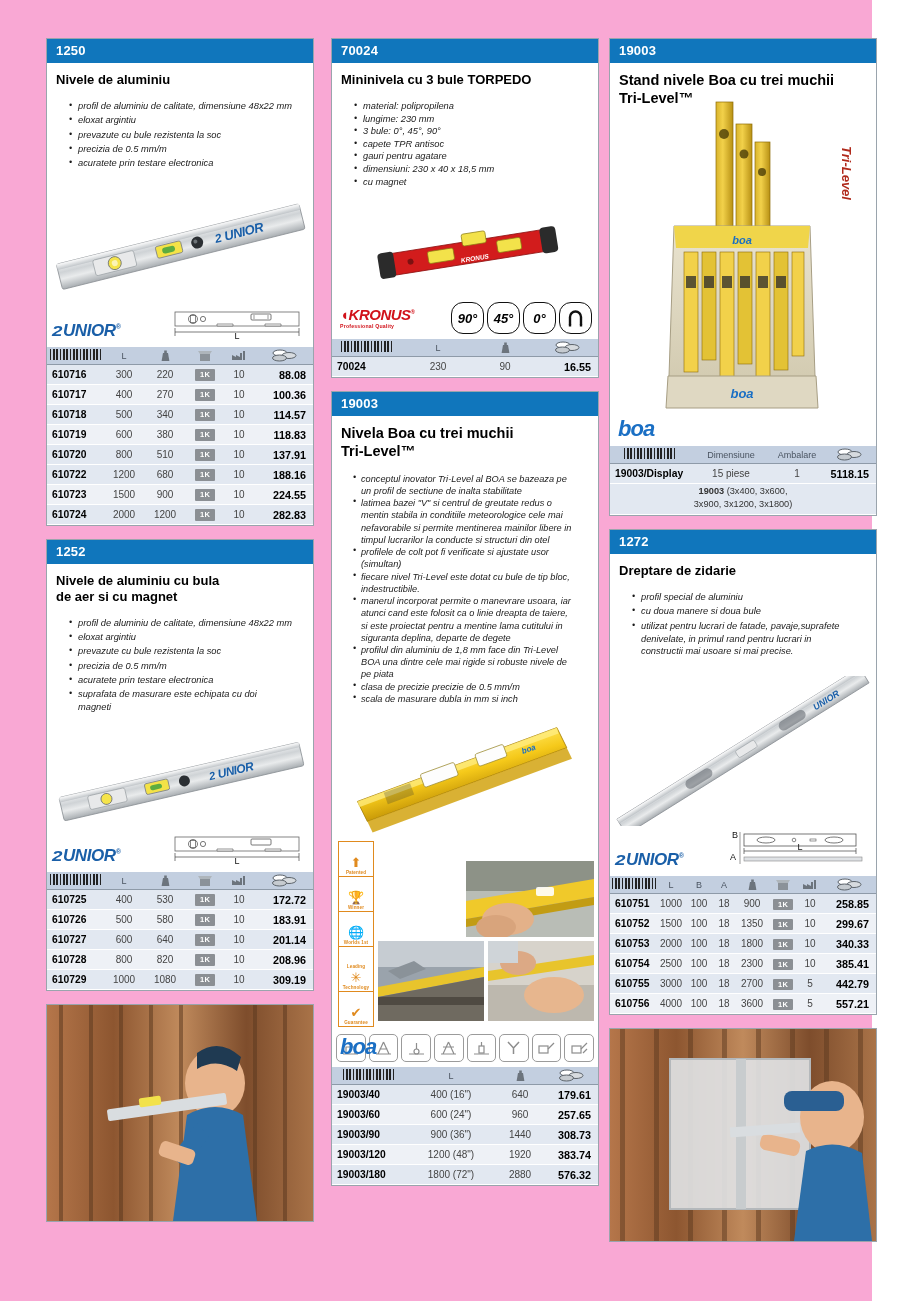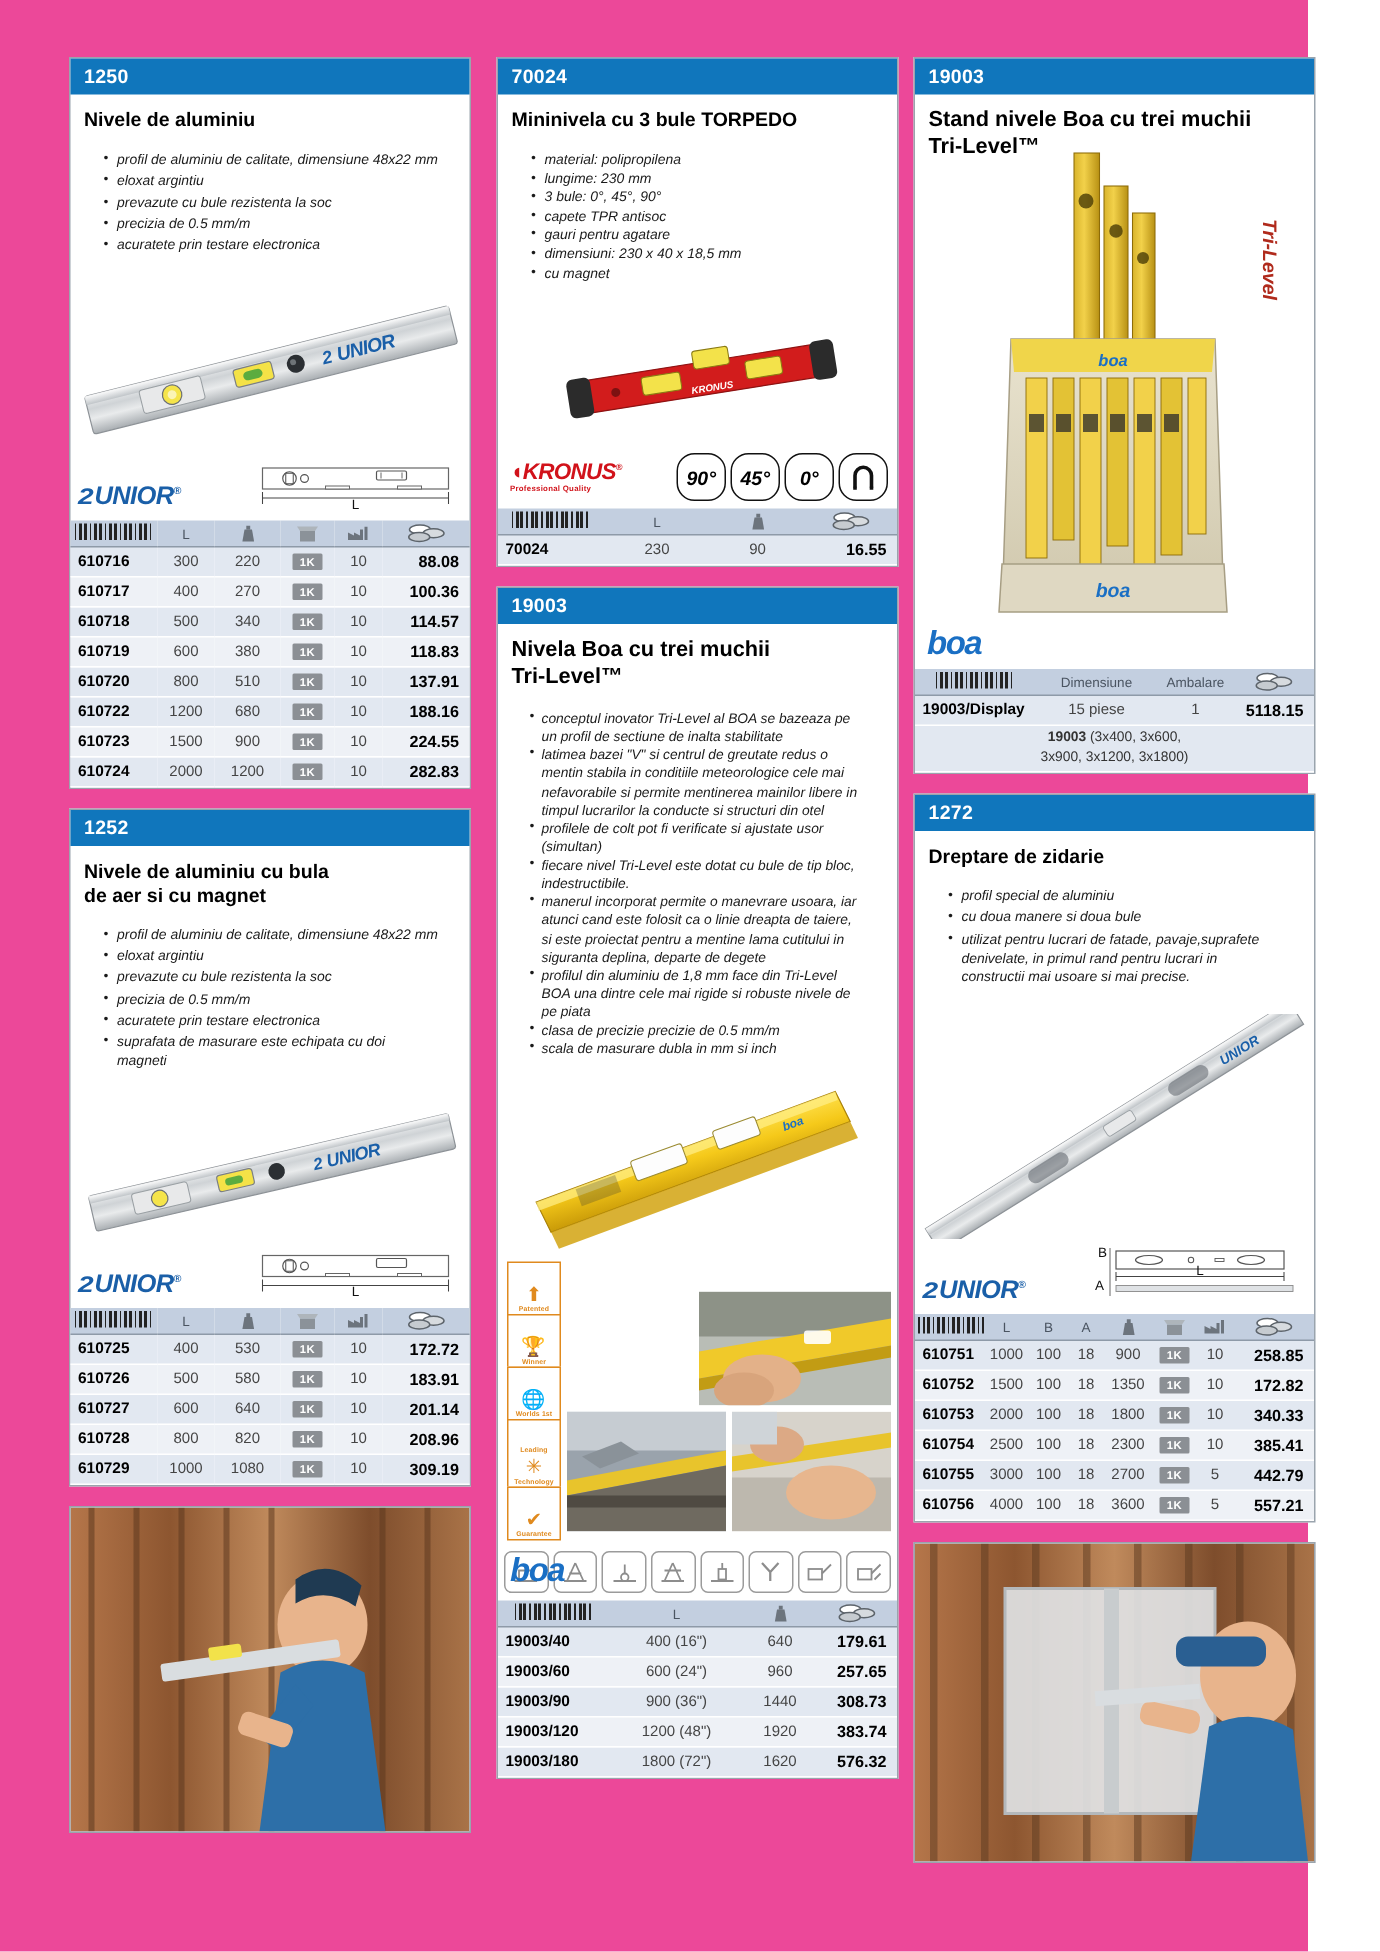--- a/index.html
+++ b/index.html
@@ -3,21 +3,21 @@
 <meta charset="utf-8">
 <style>
   html,body{margin:0;padding:0;background:#ffffff;}
   body{
     width:920px;height:1301px;
     font-family:"Liberation Sans", sans-serif;
     color:#000;
     position:relative;
     overflow:hidden;
   }
-  .page{position:relative;width:872px;height:1301px;background:#ec4899;text-decoration:underline;}
+  .page{position:relative;width:872px;height:1301px;background:#f9a8d4;text-decoration:underline;}
 
   
   .col{position:absolute;top:38px;width:268px;}
   .col-left{left:46px;}
   .col-mid{left:331px;}
   .col-right{left:609px;}
 
   
   .card{border:1px solid #9aa4ad;background:#fff;margin-bottom:13px;box-sizing:border-box;}
   .card-head{
@@ -722,21 +722,21 @@
               </tr>
             <tr class="r-even">
                 <td class="code">19003/120</td>
                 <td class="dim">1200 (48")</td>
                 <td class="dim">1920</td>
                 <td class="price">383.74</td>
               </tr>
             <tr class="r-odd">
                 <td class="code">19003/180</td>
                 <td class="dim">1800 (72")</td>
-                <td class="dim">1620</td>
+                <td class="dim">2880</td>
                 <td class="price">576.32</td>
               </tr>
           </tbody>
         </table>
       </div>
     </div>
   </div>
 
   <div class="col col-right">
 
@@ -939,21 +939,21 @@
                 <td class="price">258.85</td>
               </tr>
             <tr class="r-even">
                 <td class="code">610752</td>
                 <td class="dim">1500</td>
                 <td class="dim">100</td>
                 <td class="dim">18</td>
                 <td class="dim">1350</td>
                 <td><span class="tag1k">1K</span></td>
                 <td class="dim">10</td>
-                <td class="price">172.82</td>
+                <td class="price">299.67</td>
               </tr>
             <tr class="r-odd">
                 <td class="code">610753</td>
                 <td class="dim">2000</td>
                 <td class="dim">100</td>
                 <td class="dim">18</td>
                 <td class="dim">1800</td>
                 <td><span class="tag1k">1K</span></td>
                 <td class="dim">10</td>
                 <td class="price">340.33</td>

